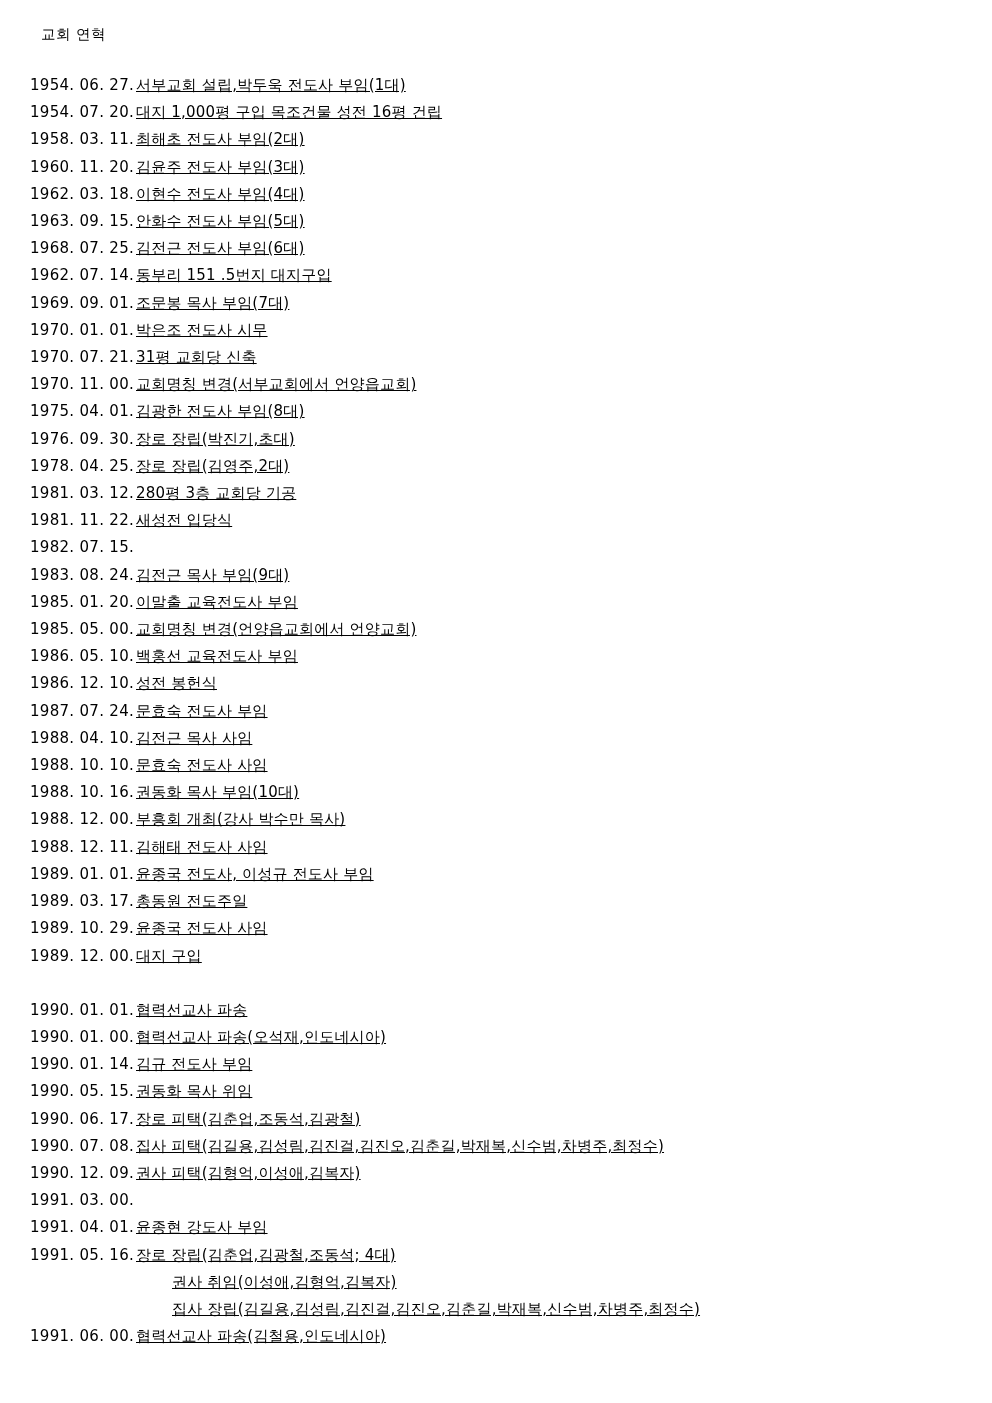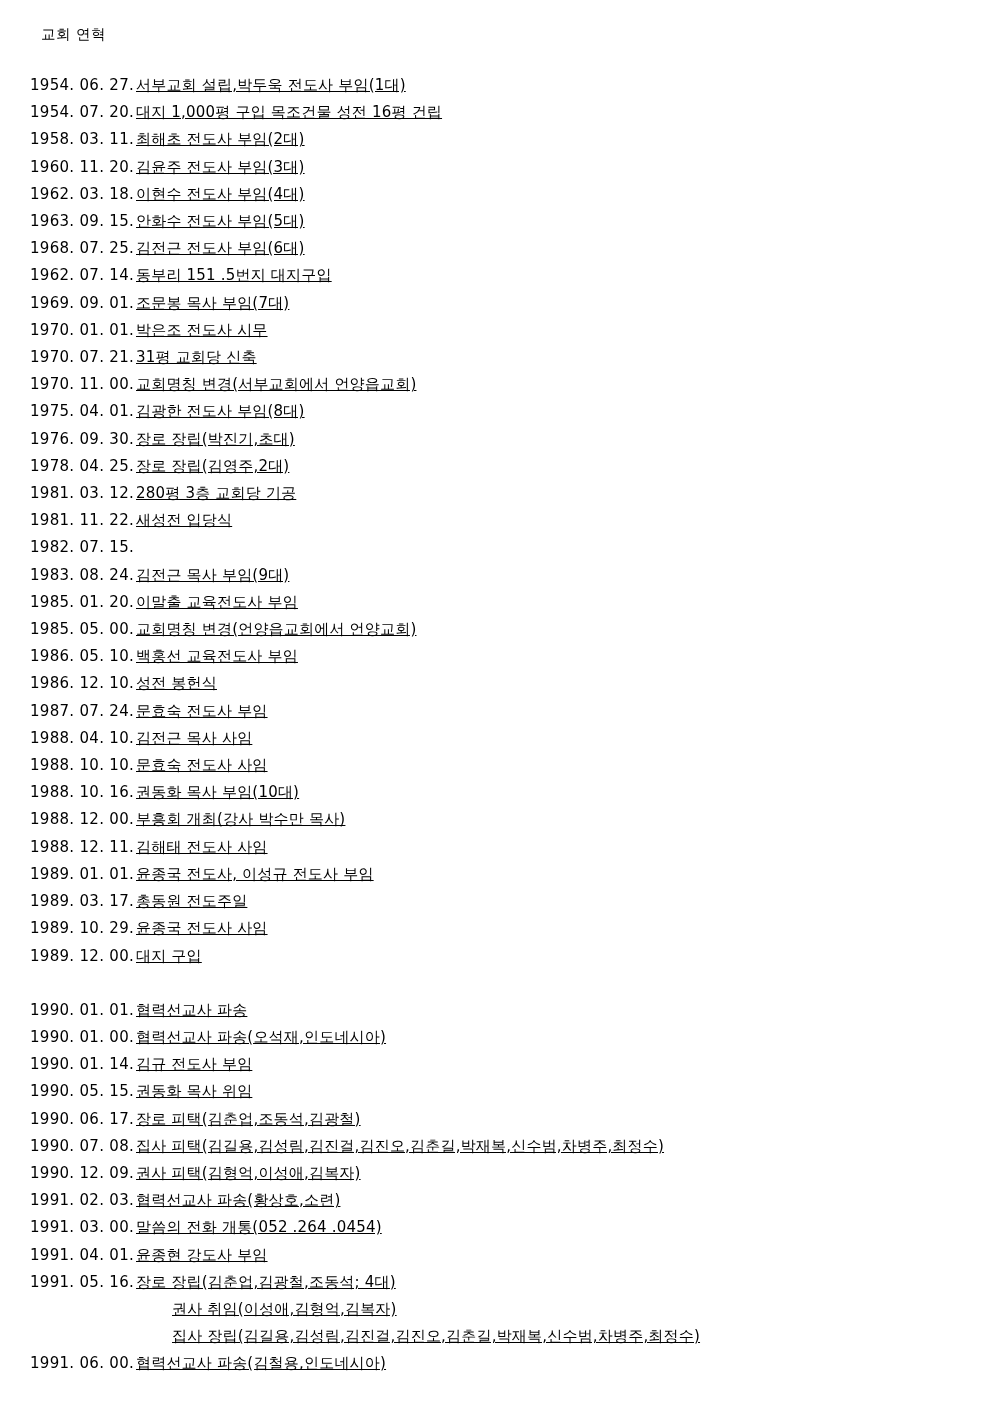--- a/index.html
+++ b/index.html
@@ -100,21 +100,20 @@
       <div class="entry"><span class="date">1989. 10. 29.</span><span class="text">윤종국 전도사 사임</span></div>
       <div class="entry"><span class="date">1989. 12. 00.</span><span class="text">대지 구입</span></div>
       <div class="spacer"></div>
       <div class="entry"><span class="date">1990. 01. 01.</span><span class="text">협력선교사 파송</span></div>
       <div class="entry"><span class="date">1990. 01. 00.</span><span class="text">협력선교사 파송(오석재,인도네시아)</span></div>
       <div class="entry"><span class="date">1990. 01. 14.</span><span class="text">김규 전도사 부임</span></div>
       <div class="entry"><span class="date">1990. 05. 15.</span><span class="text">권동화 목사 위임</span></div>
       <div class="entry"><span class="date">1990. 06. 17.</span><span class="text">장로 피택(김춘업,조동석,김광철)</span></div>
       <div class="entry"><span class="date">1990. 07. 08.</span><span class="text">집사 피택(김길용,김성림,김진걸,김진오,김춘길,박재복,신수범,차병주,최정수)</span></div>
       <div class="entry"><span class="date">1990. 12. 09.</span><span class="text">권사 피택(김형억,이성애,김복자)</span></div>
-      <div class="entry"><span class="date">1991. 02. 03.</span><span class="text">협력선교사 파송(황상호,소련)</span></div>
-      <div class="entry"><span class="date">1991. 03. 00.</span><span class="text">말씀의 전화 개통(052 .264 .0454)</span></div>
+      <div class="entry"><span class="date">1991. 03. 00.</span></div>
       <div class="entry"><span class="date">1991. 04. 01.</span><span class="text">윤종현 강도사 부임</span></div>
       <div class="entry"><span class="date">1991. 05. 16.</span><span class="text">장로 장립(김춘업,김광철,조동석; 4대)</span></div>
       <div class="entry cont"><span class="date"></span><span class="text">권사 취임(이성애,김형억,김복자)</span></div>
       <div class="entry cont"><span class="date"></span><span class="text">집사 장립(김길용,김성림,김진걸,김진오,김춘길,박재복,신수범,차병주,최정수)</span></div>
       <div class="entry"><span class="date">1991. 06. 00.</span><span class="text">협력선교사 파송(김철용,인도네시아)</span></div>
     </div>
 </div>
 
 </body></html>

